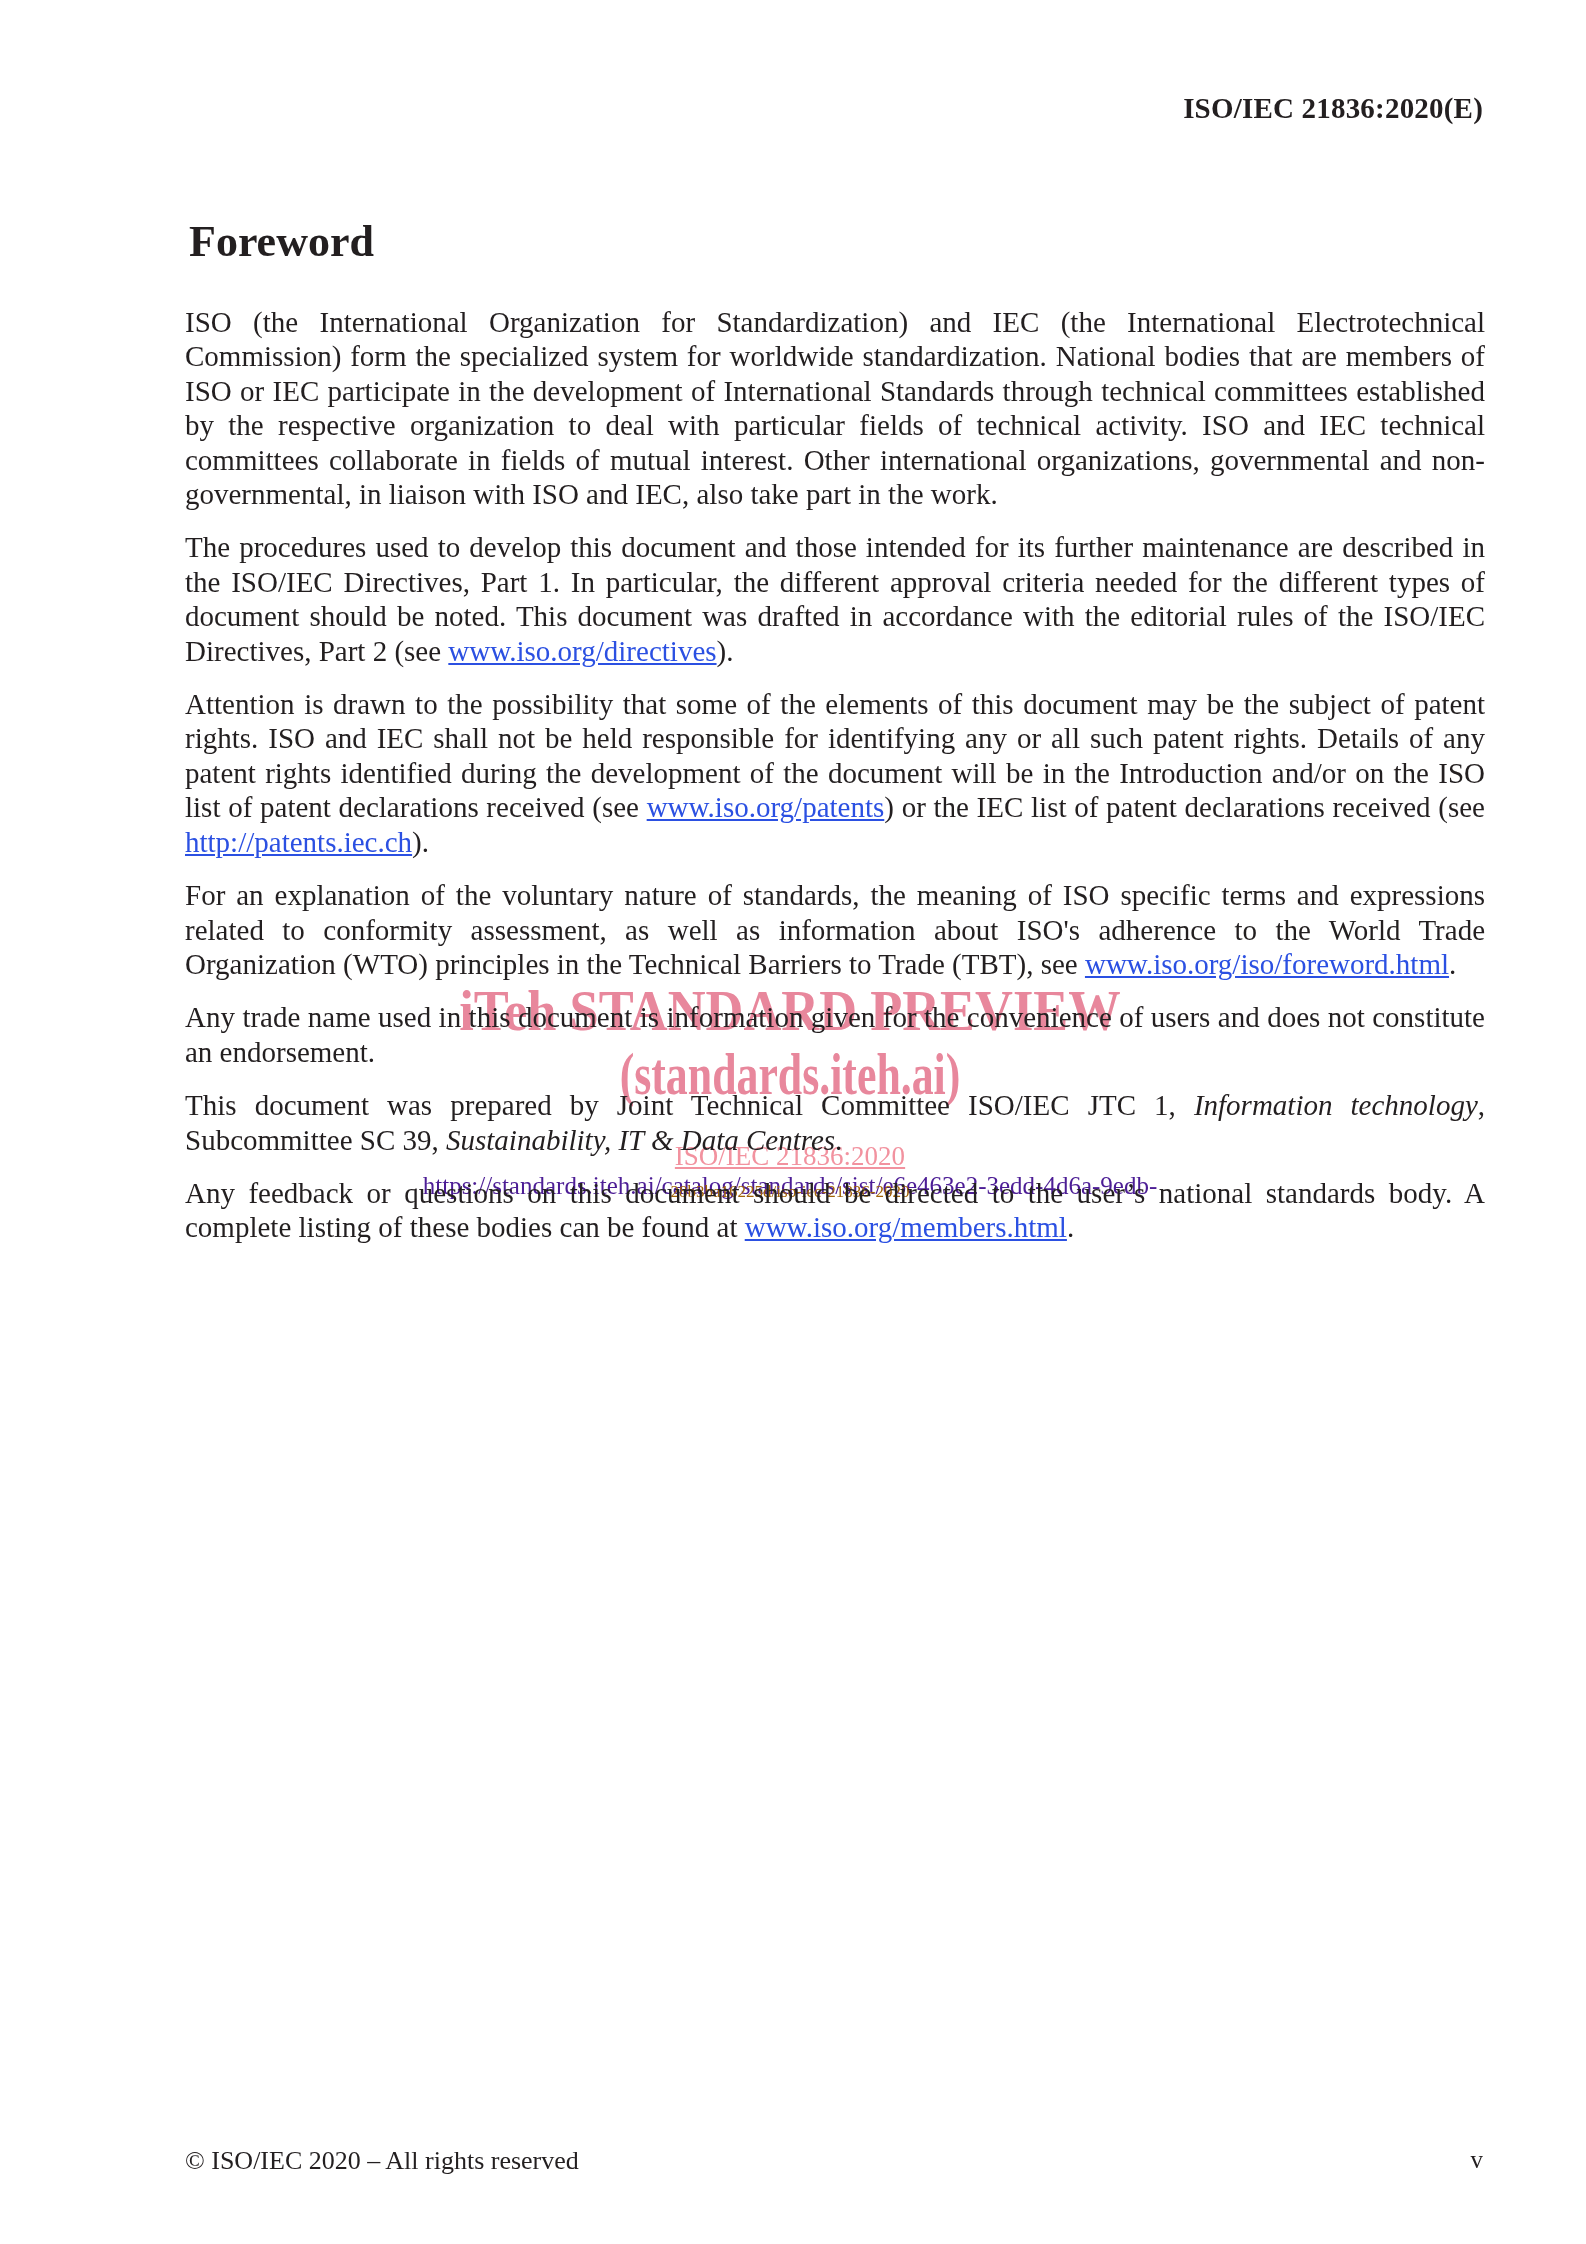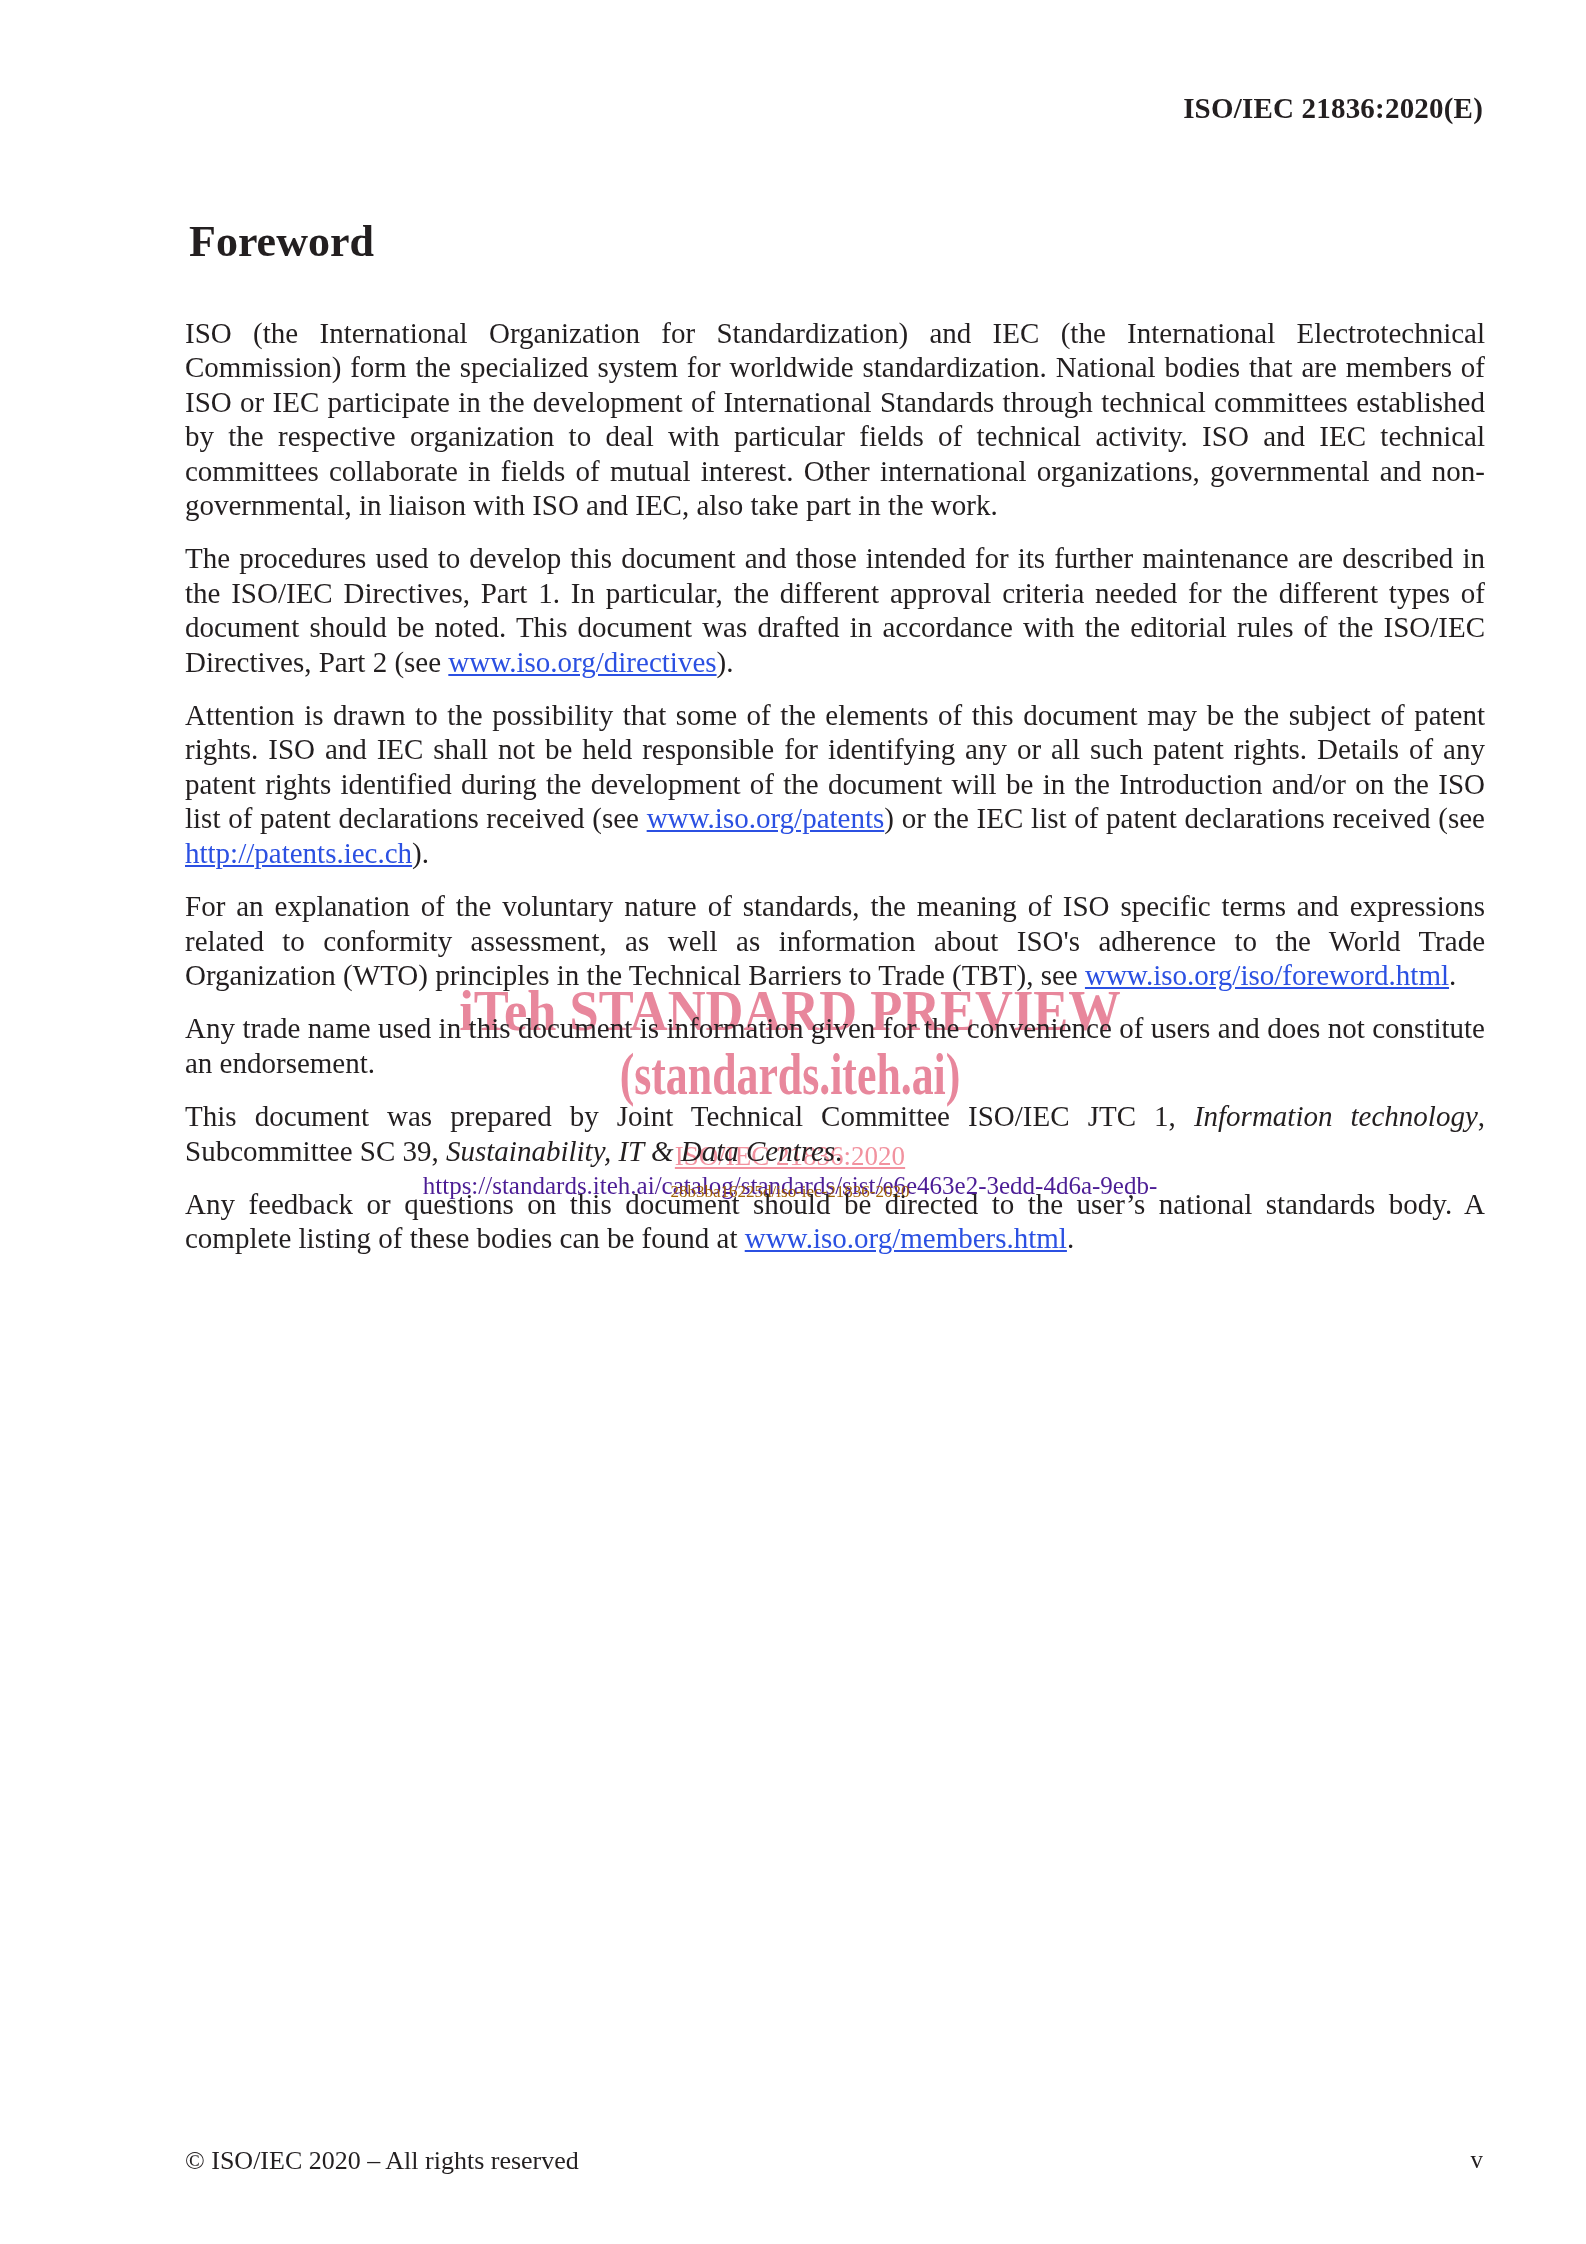--- a/index.html
+++ b/index.html
@@ -30,21 +30,21 @@
   .content {
     position: absolute;
     top: 303px;
     left: 185px;
     width: 1300px;
     font-size: 29px;
     line-height: 34.4px;
     text-align: justify;
     z-index: 2;
   }
-  .content p { margin: 13px 0 19px 0; }
+  .content p { margin: 2px 0 19px 0; }
   .it { font-style: italic; }
   a.doclink {
     color: #2b50e2;
     text-decoration: underline;
     cursor: pointer;
   }
   
   .wm {
     position: absolute;
     left: 790px;

